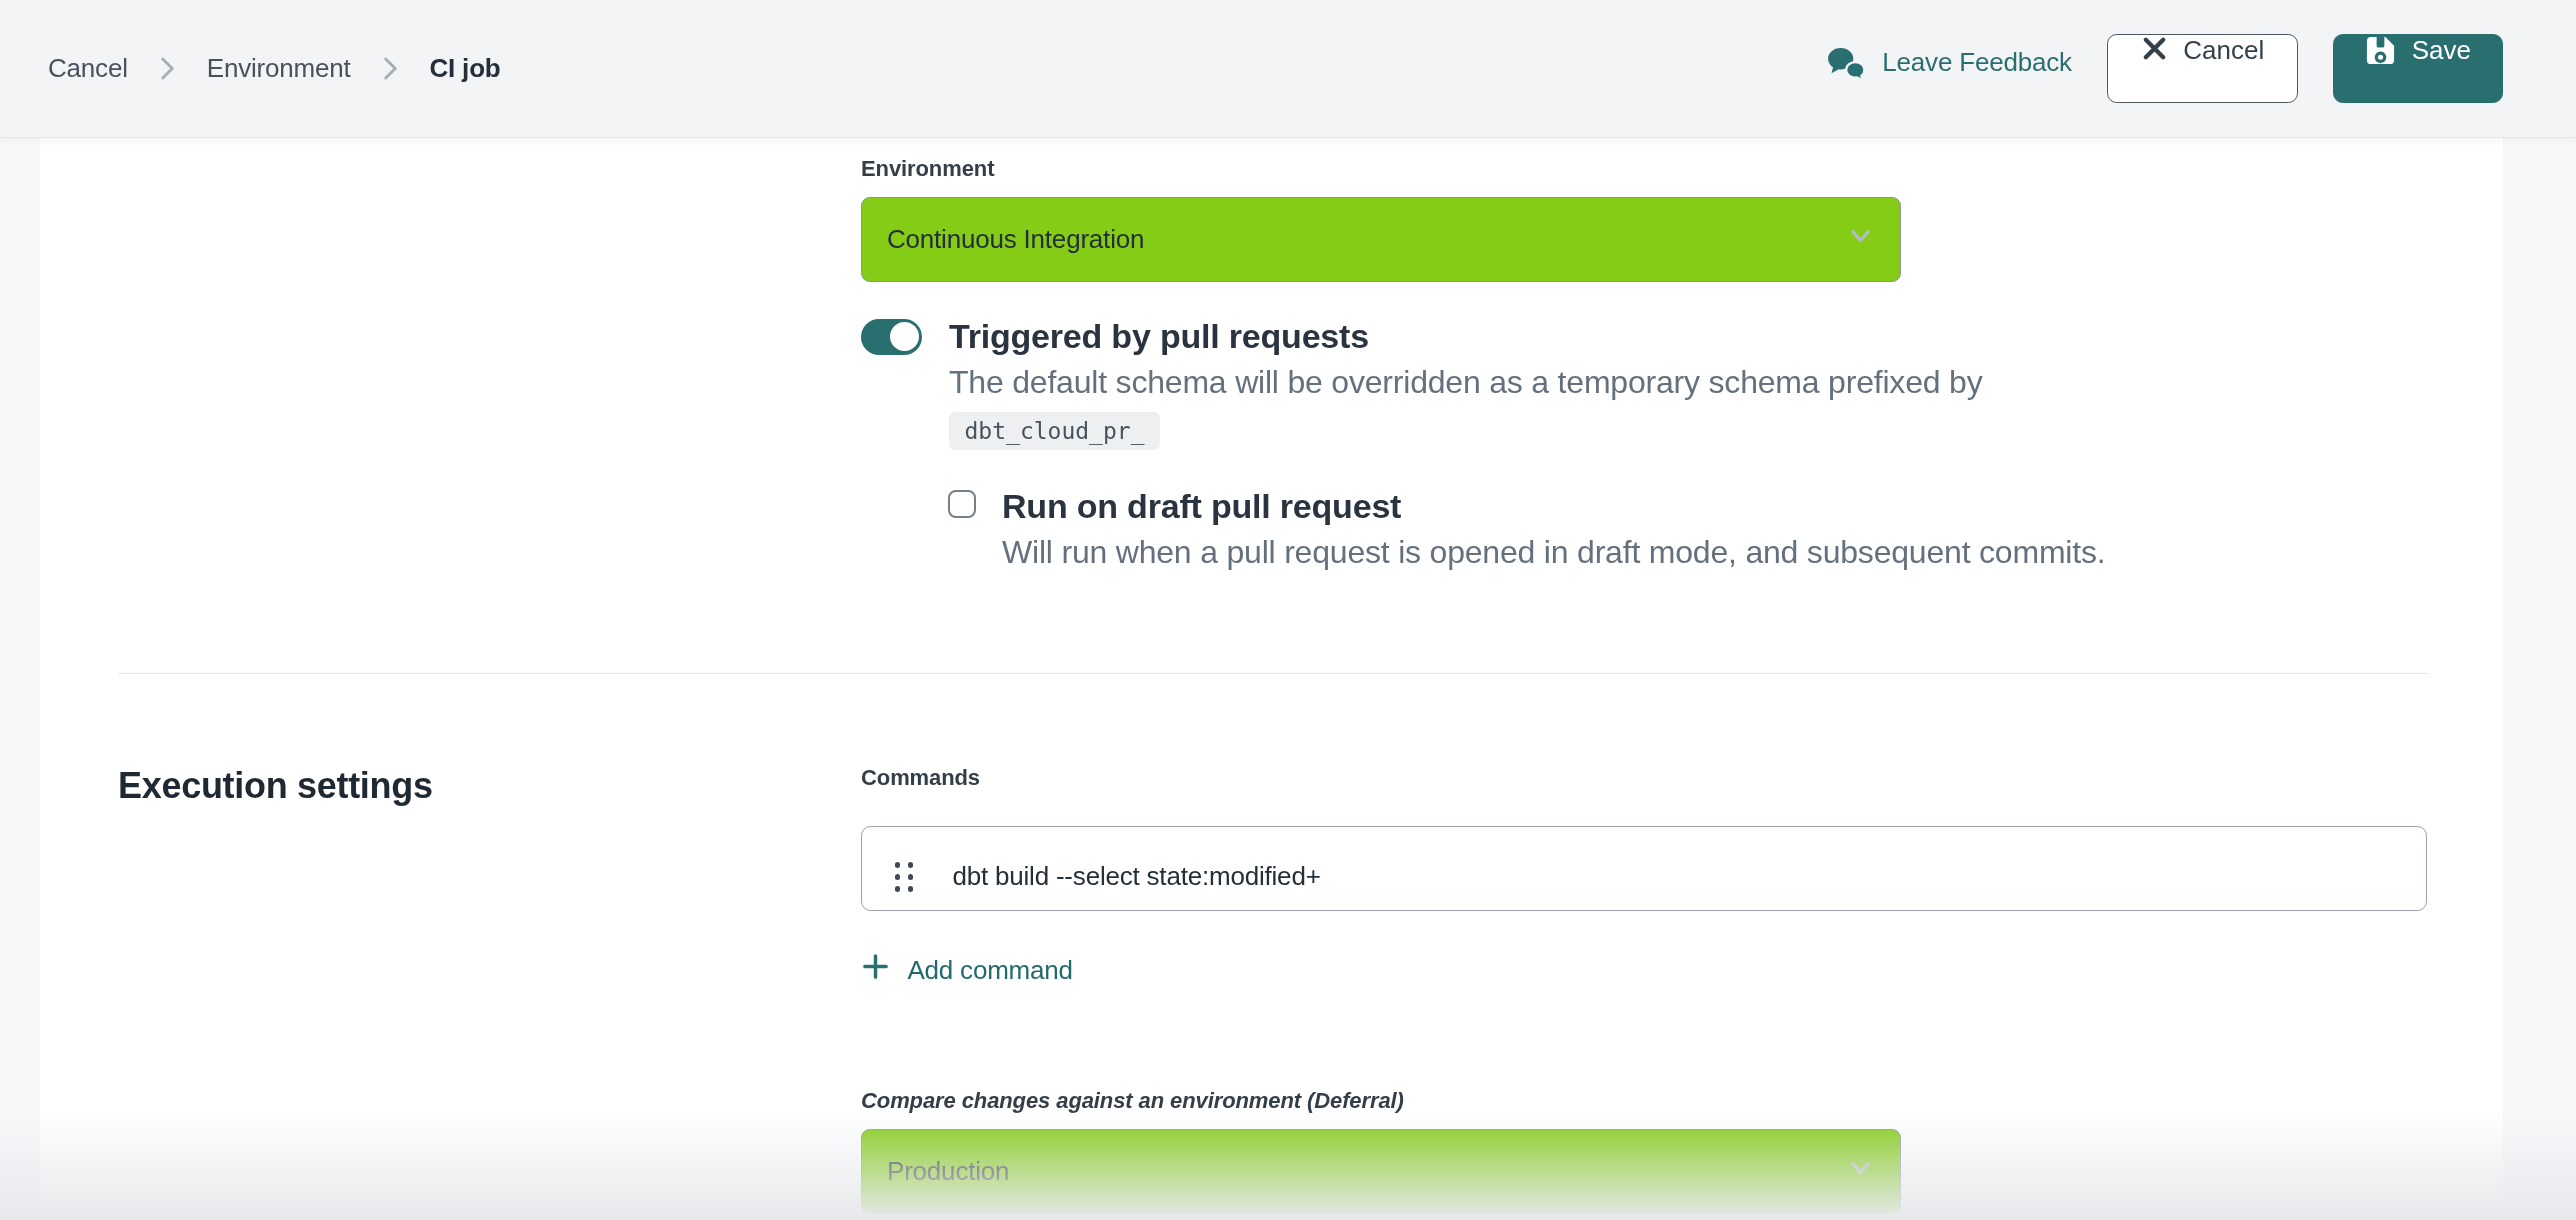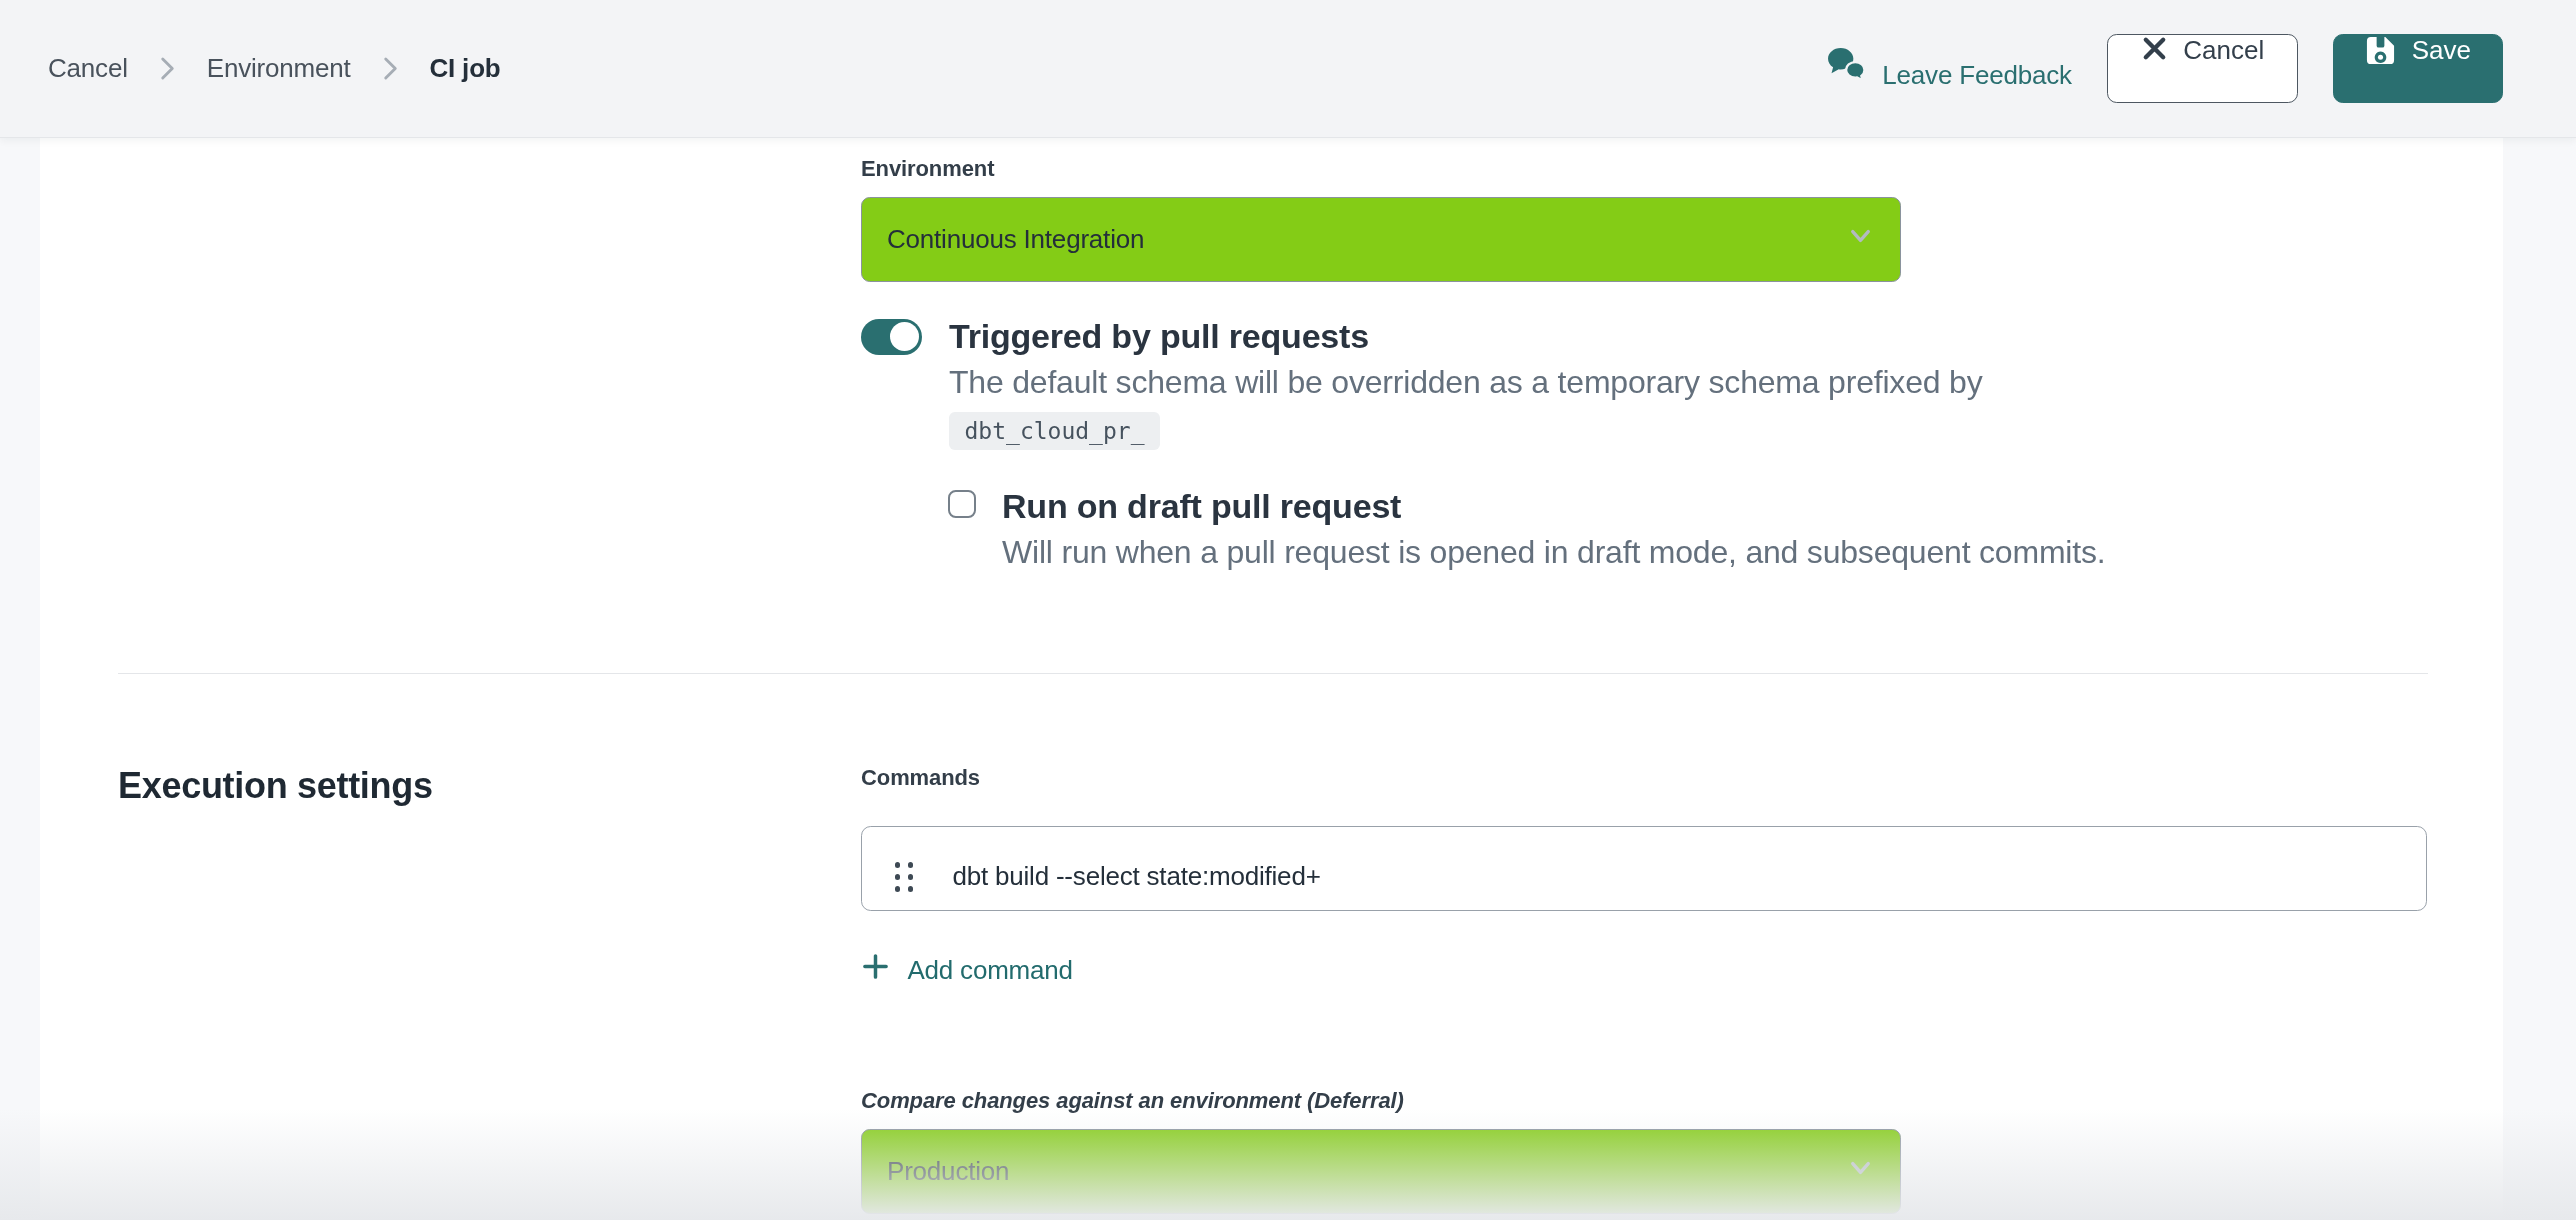--- a/index.html
+++ b/index.html
@@ -20,21 +20,21 @@
     position:absolute; top:0; left:0; right:0; height:137px; z-index:5;
     background:var(--header-bg);
     display:flex; align-items:center; padding:0 73px 0 48px;
     box-shadow:0 1px 0 var(--divider), 0 3.9px 7.7px rgba(20,30,40,.05);
   }
   .breadcrumb{display:flex; align-items:center; gap:29px; font-size:26px; color:var(--text-secondary);}
   .crumb{cursor:pointer;}
   .crumb.current{font-weight:700; color:var(--text-dark); cursor:default;}
   .crumb-sep svg{display:block;}
   .topbar-right{margin-left:auto; display:flex; align-items:center; gap:35px;}
-  .feedback{display:flex; align-items:flex-end; gap:14.5px; color:var(--accent); font-size:26px; cursor:pointer;}
+  .feedback{display:flex; align-items:flex-start; gap:14.5px; color:var(--accent); font-size:26px; cursor:pointer;}
   .btn{display:flex; gap:15.5px; height:69px; border-radius:9.7px; font-size:26px; cursor:pointer;}
   .btn-cancel{background:#fff; border:1.9px solid var(--cancel-border); color:#333f4b; padding:0 33px;}
   .btn-save{background:var(--accent); border:1.9px solid var(--accent); color:#fff; padding:0 31px;}
   
   .card{
     position:absolute; top:137px; left:40px; width:2463px; bottom:0;
     background:var(--card-bg); z-index:1;
   }
   .card-content{padding:19.3px 75px 0 78px;}
   .form-col{margin-left:743px;}

